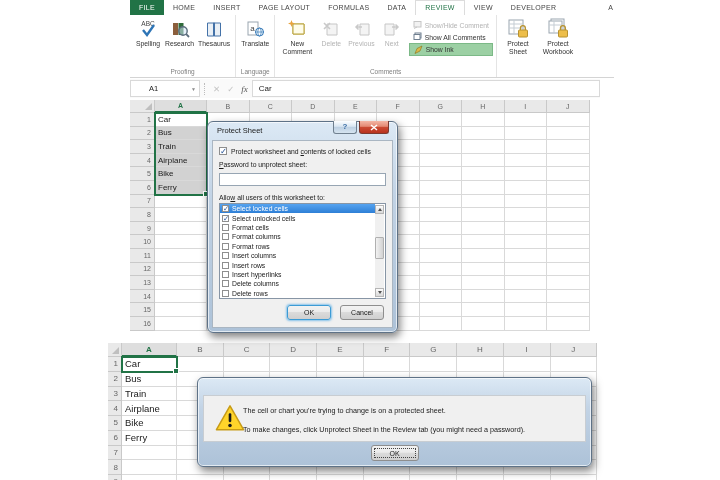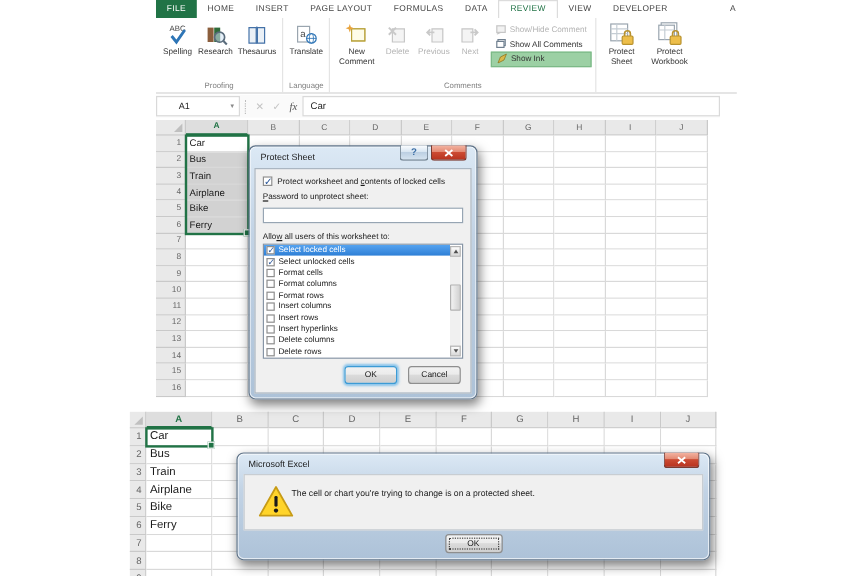--- a/index.html
+++ b/index.html
@@ -735,34 +735,25 @@
       <div class="scell"></div>
       <div class="scell"></div>
       <div class="scell"></div>
       <div class="scell"></div>
       <div class="scell"></div>
     </div>
     <div id="selB" class="selbox"></div>
   </div>
 
 <div id="alert" class="aero">
-  <div class="titlebar">
-    <span>Microsoft Excel</span>
-    <span class="winbtns">
-      <span class="closebtn">
-        <svg width="8" height="7">
-            <path d="M1 1 L7 6 M7 1 L1 6" stroke="#fff" stroke-width="1.5"></path>
-          </svg>
-      </span>
-    </span>
-  </div>
   <div class="msgpanel">
     <span class="warnicon">
       <svg width="30" height="28" viewBox="0 0 32 30">
           <path d="M16 2 L30.5 27.5 L1.5 27.5 Z" fill="#ffd42a" stroke="#c79b16" stroke-width="1.6" stroke-linejoin="round"></path>
           <rect x="14.6" y="10" width="2.8" height="9.5" rx="1.2" fill="#1a1a1a"></rect>
           <circle cx="16" cy="23" r="1.9" fill="#1a1a1a"></circle>
         </svg>
     </span>
     <div class="aline" id="aline1">The cell or chart you're trying to change is on a protected sheet.</div>
+    <div class="aline" id="aline2">To make changes, click Unprotect Sheet in the Review tab (you might need a password).</div>
   </div>
   <div class="btn7" id="alertOK">OK</div>
 </div>
 
 </body></html>

